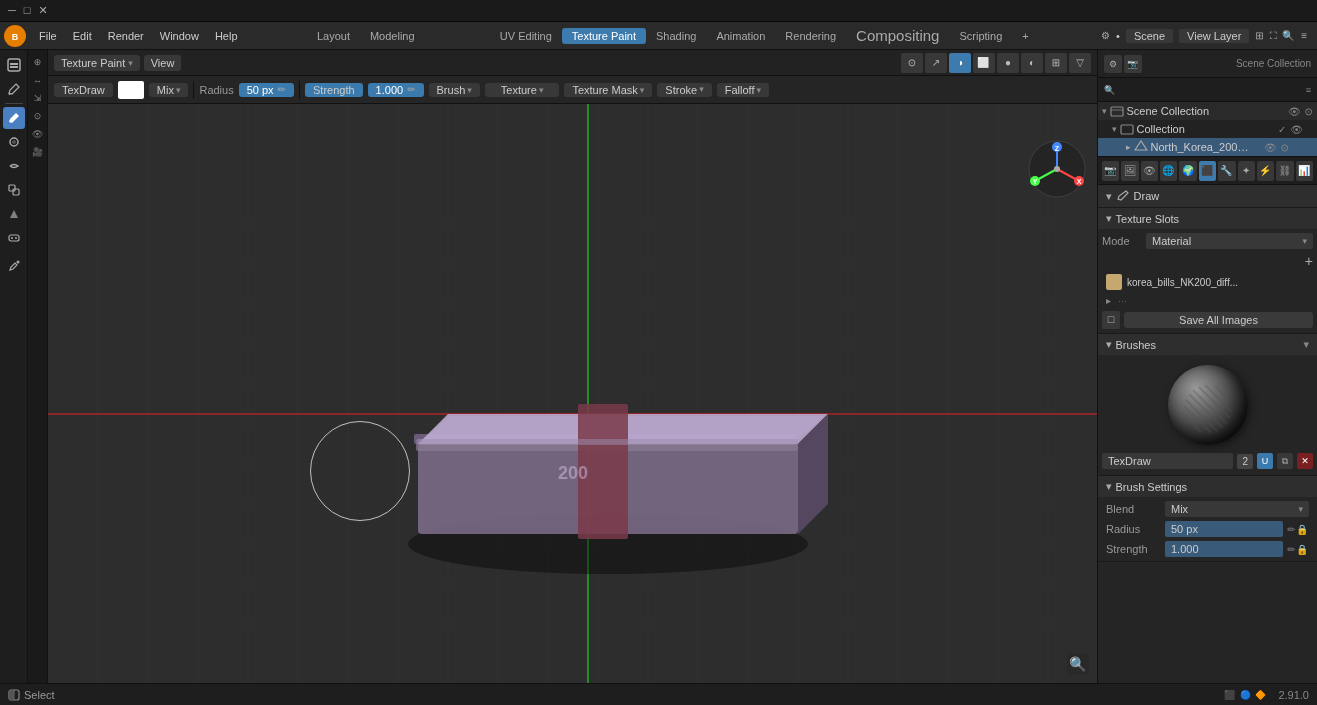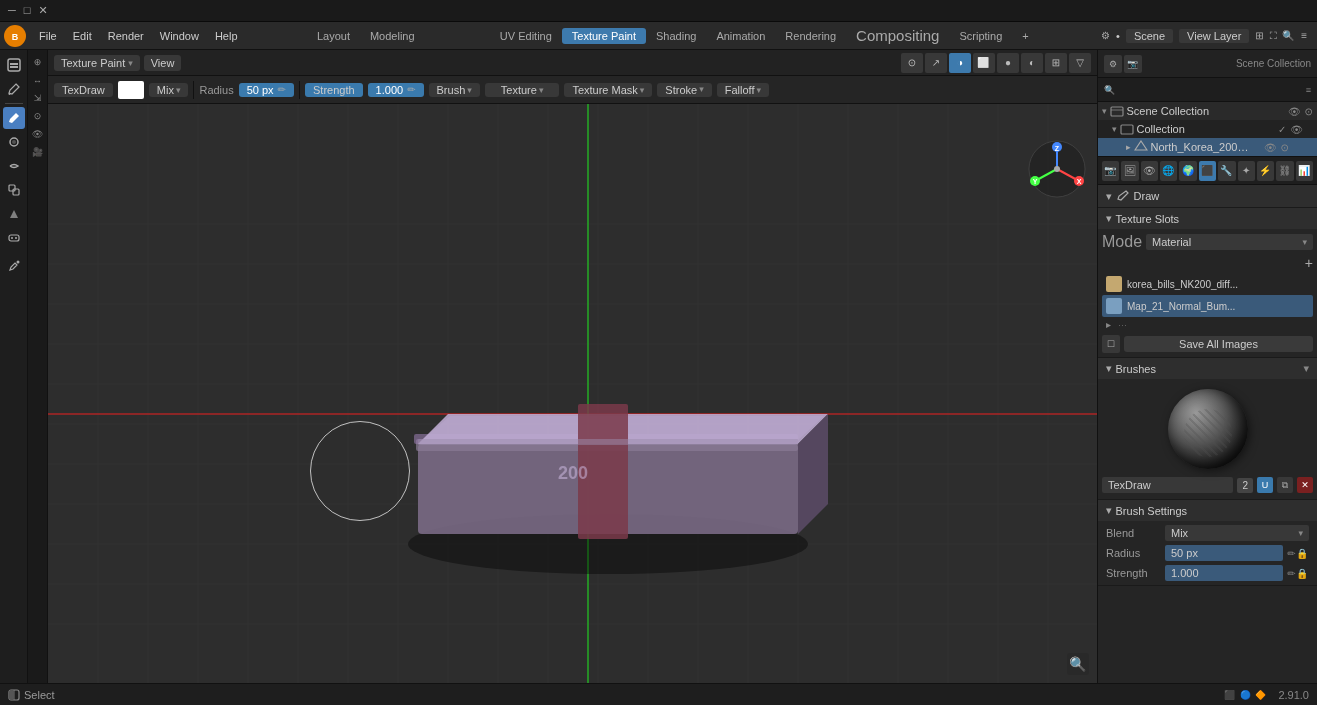--- a/index.html
+++ b/index.html
@@ -375,41 +375,37 @@
       </div>
 
       <div style="border-bottom:1px solid #1a1a1a;">
         <div style="display:flex; align-items:center; padding:4px 8px; background:#2e2e2e; cursor:pointer; gap:4px;">
           <span style="color:#aaa; font-size:11px;">▾</span>
           <span style="font-size:11px; color:#ccc;">Texture Slots</span>
         </div>
         <div style="padding:4px;">
 
           <div style="display:flex; align-items:center; margin-bottom:4px; gap:4px;">
-            <span style="font-size:16px; color:#999; min-width:40px;">Mode</span>
+            <span style="font-size:11px; color:#999; min-width:40px;">Mode</span>
             <div style="flex:1; background:#383838; border-radius:2px; padding:2px 6px; font-size:11px; color:#ccc; display:flex; align-items:center; justify-content:space-between; cursor:pointer;">
               <span>Material</span>
               <span style="color:#888; font-size:9px;">▾</span>
             </div>
           </div>
 
           <div style="display:flex; align-items:center; justify-content:flex-end; margin-bottom:2px;">
             <span style="font-size:14px; color:#aaa; cursor:pointer;">+</span>
           </div>
 
           <div style="display:flex; align-items:center; padding:3px 4px; cursor:pointer; gap:5px; border-radius:2px;">
             <div style="width:16px; height:16px; background:#c4a870; border-radius:2px; flex-shrink:0;"></div>
             <span style="font-size:10px; color:#ccc; overflow:hidden; text-overflow:ellipsis; white-space:nowrap;">korea_bills_NK200_diff...</span>
           </div>
 
 
-          <div style="display:flex; align-items:center; padding:3px 4px; cursor:pointer; gap:5px; border-radius:2px; background:#3a5a7a;">
-            <div style="width:16px; height:16px; background:#7a9fc0; border-radius:2px; flex-shrink:0;"></div>
-            <span style="font-size:10px; color:#ccc; overflow:hidden; text-overflow:ellipsis; white-space:nowrap;">Map_21_Normal_Bum...</span>
-          </div>
 
           <div style="padding:1px 4px;">
             <span style="font-size:10px; color:#888;">▸</span>
             <span style="font-size:9px; color:#666; margin-left:4px;">···</span>
           </div>
 
           <div style="display:flex; align-items:center; margin-top:4px;">
             <div style="width:18px; height:18px; background:#383838; border-radius:2px; display:flex; align-items:center; justify-content:center; cursor:pointer; font-size:9px; color:#aaa; margin-right:4px;">☐</div>
             <div style="flex:1; background:#3a3a3a; border-radius:3px; padding:2px 0; text-align:center; font-size:11px; color:#ccc; cursor:pointer;">Save All Images</div>
           </div>

